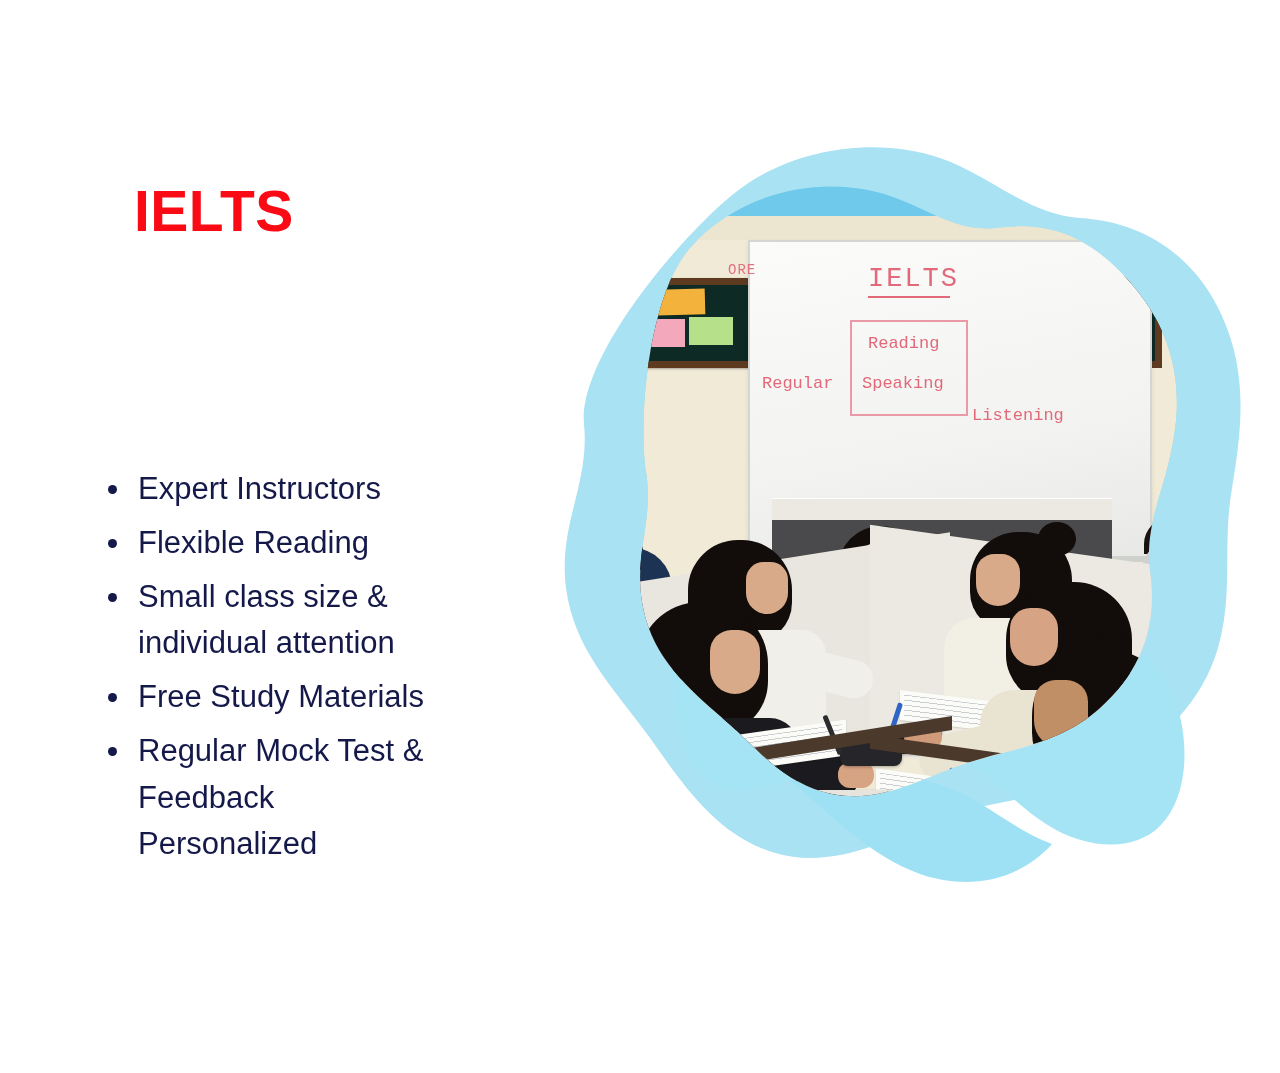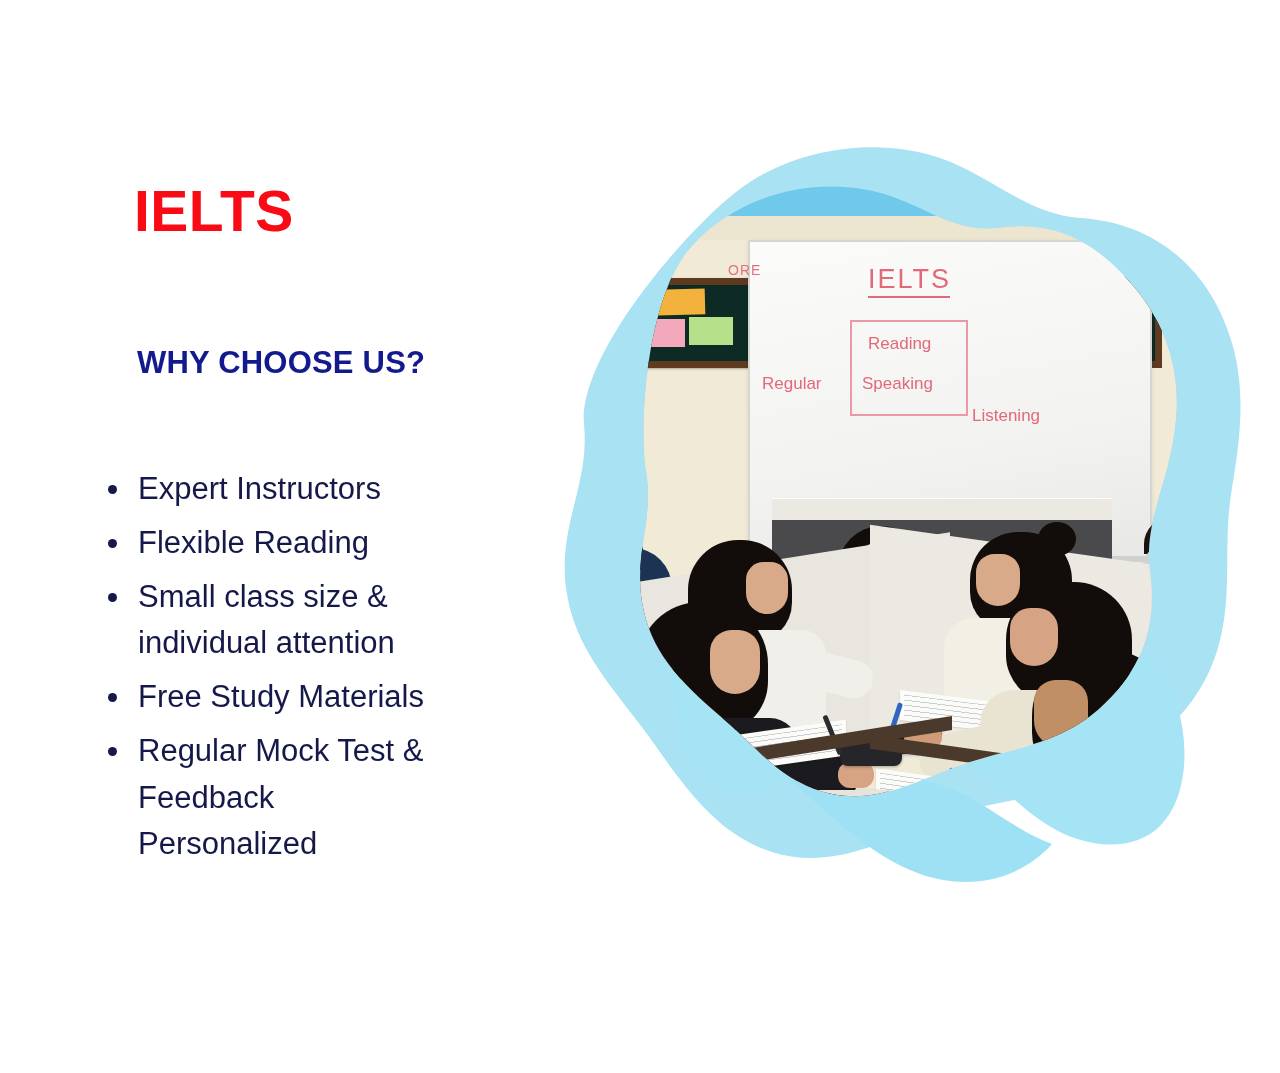--- a/index.html
+++ b/index.html
@@ -107,21 +107,21 @@
   .paper-r1{position:absolute;left:6px;top:2px;width:36px;height:48px;background:#f4f4f0;}
   .paper-r2{position:absolute;left:40px;top:6px;width:36px;height:42px;background:#fafafa;transform:rotate(9deg);}
 
   .whiteboard{
     position:absolute;left:208px;top:110px;width:404px;height:318px;
     background:linear-gradient(170deg,#fbfbfa 0%, #f2f3f1 65%, #e8e9e6 100%);
     border:2px solid #d4d6d2;box-sizing:border-box;
     box-shadow:0 2px 5px rgba(0,0,0,.08);
   }
   .wb-tray{position:absolute;left:206px;top:426px;width:408px;height:6px;background:#cfd1cd;}
-  .wb-ink{position:absolute;color:#e2697a;font-family:Liberation Sans, sans-serif;text-align:center;}
+  .wb-ink{position:absolute;color:#e2697a;font-family:Liberation Mono, monospace;text-align:center;}
   .wb-ielts{left:118px;top:22px;font-size:27px;letter-spacing:2px;}
   .wb-ielts-u{position:absolute;left:118px;top:54px;width:82px;height:1.5px;background:#e2697a;}
   .wb-core{left:-22px;top:20px;font-size:14px;letter-spacing:1px;color:#e07183;}
   .wb-reading{left:118px;top:92px;font-size:17px;}
   .wb-speaking{left:112px;top:132px;font-size:17px;}
   .wb-writing{left:12px;top:132px;font-size:17px;}
   .wb-listening{left:222px;top:132px;font-size:17px;margin-top:32px;}
   .wb-boxline{position:absolute;background:#e99aa6;}
   .wb-box-t{left:100px;top:78px;width:118px;height:1.5px;}
   .wb-box-b{left:100px;top:172px;width:118px;height:1.5px;}
@@ -227,21 +227,20 @@
 </head>
 <body>
 
 <div id="poster">
 
   <div class="text-col">
 
     <div class="title-main">IELTS</div>
 
 
-    <div class="why-heading">WHY CHOOSE US?</div>
 
     <ul class="benefits">
       <li>
         <span class="bullet"></span>
         <span class="btxt">
           <span>Expert Instructors</span>
         </span>
       </li>
       <li>
         <span class="bullet"></span>

